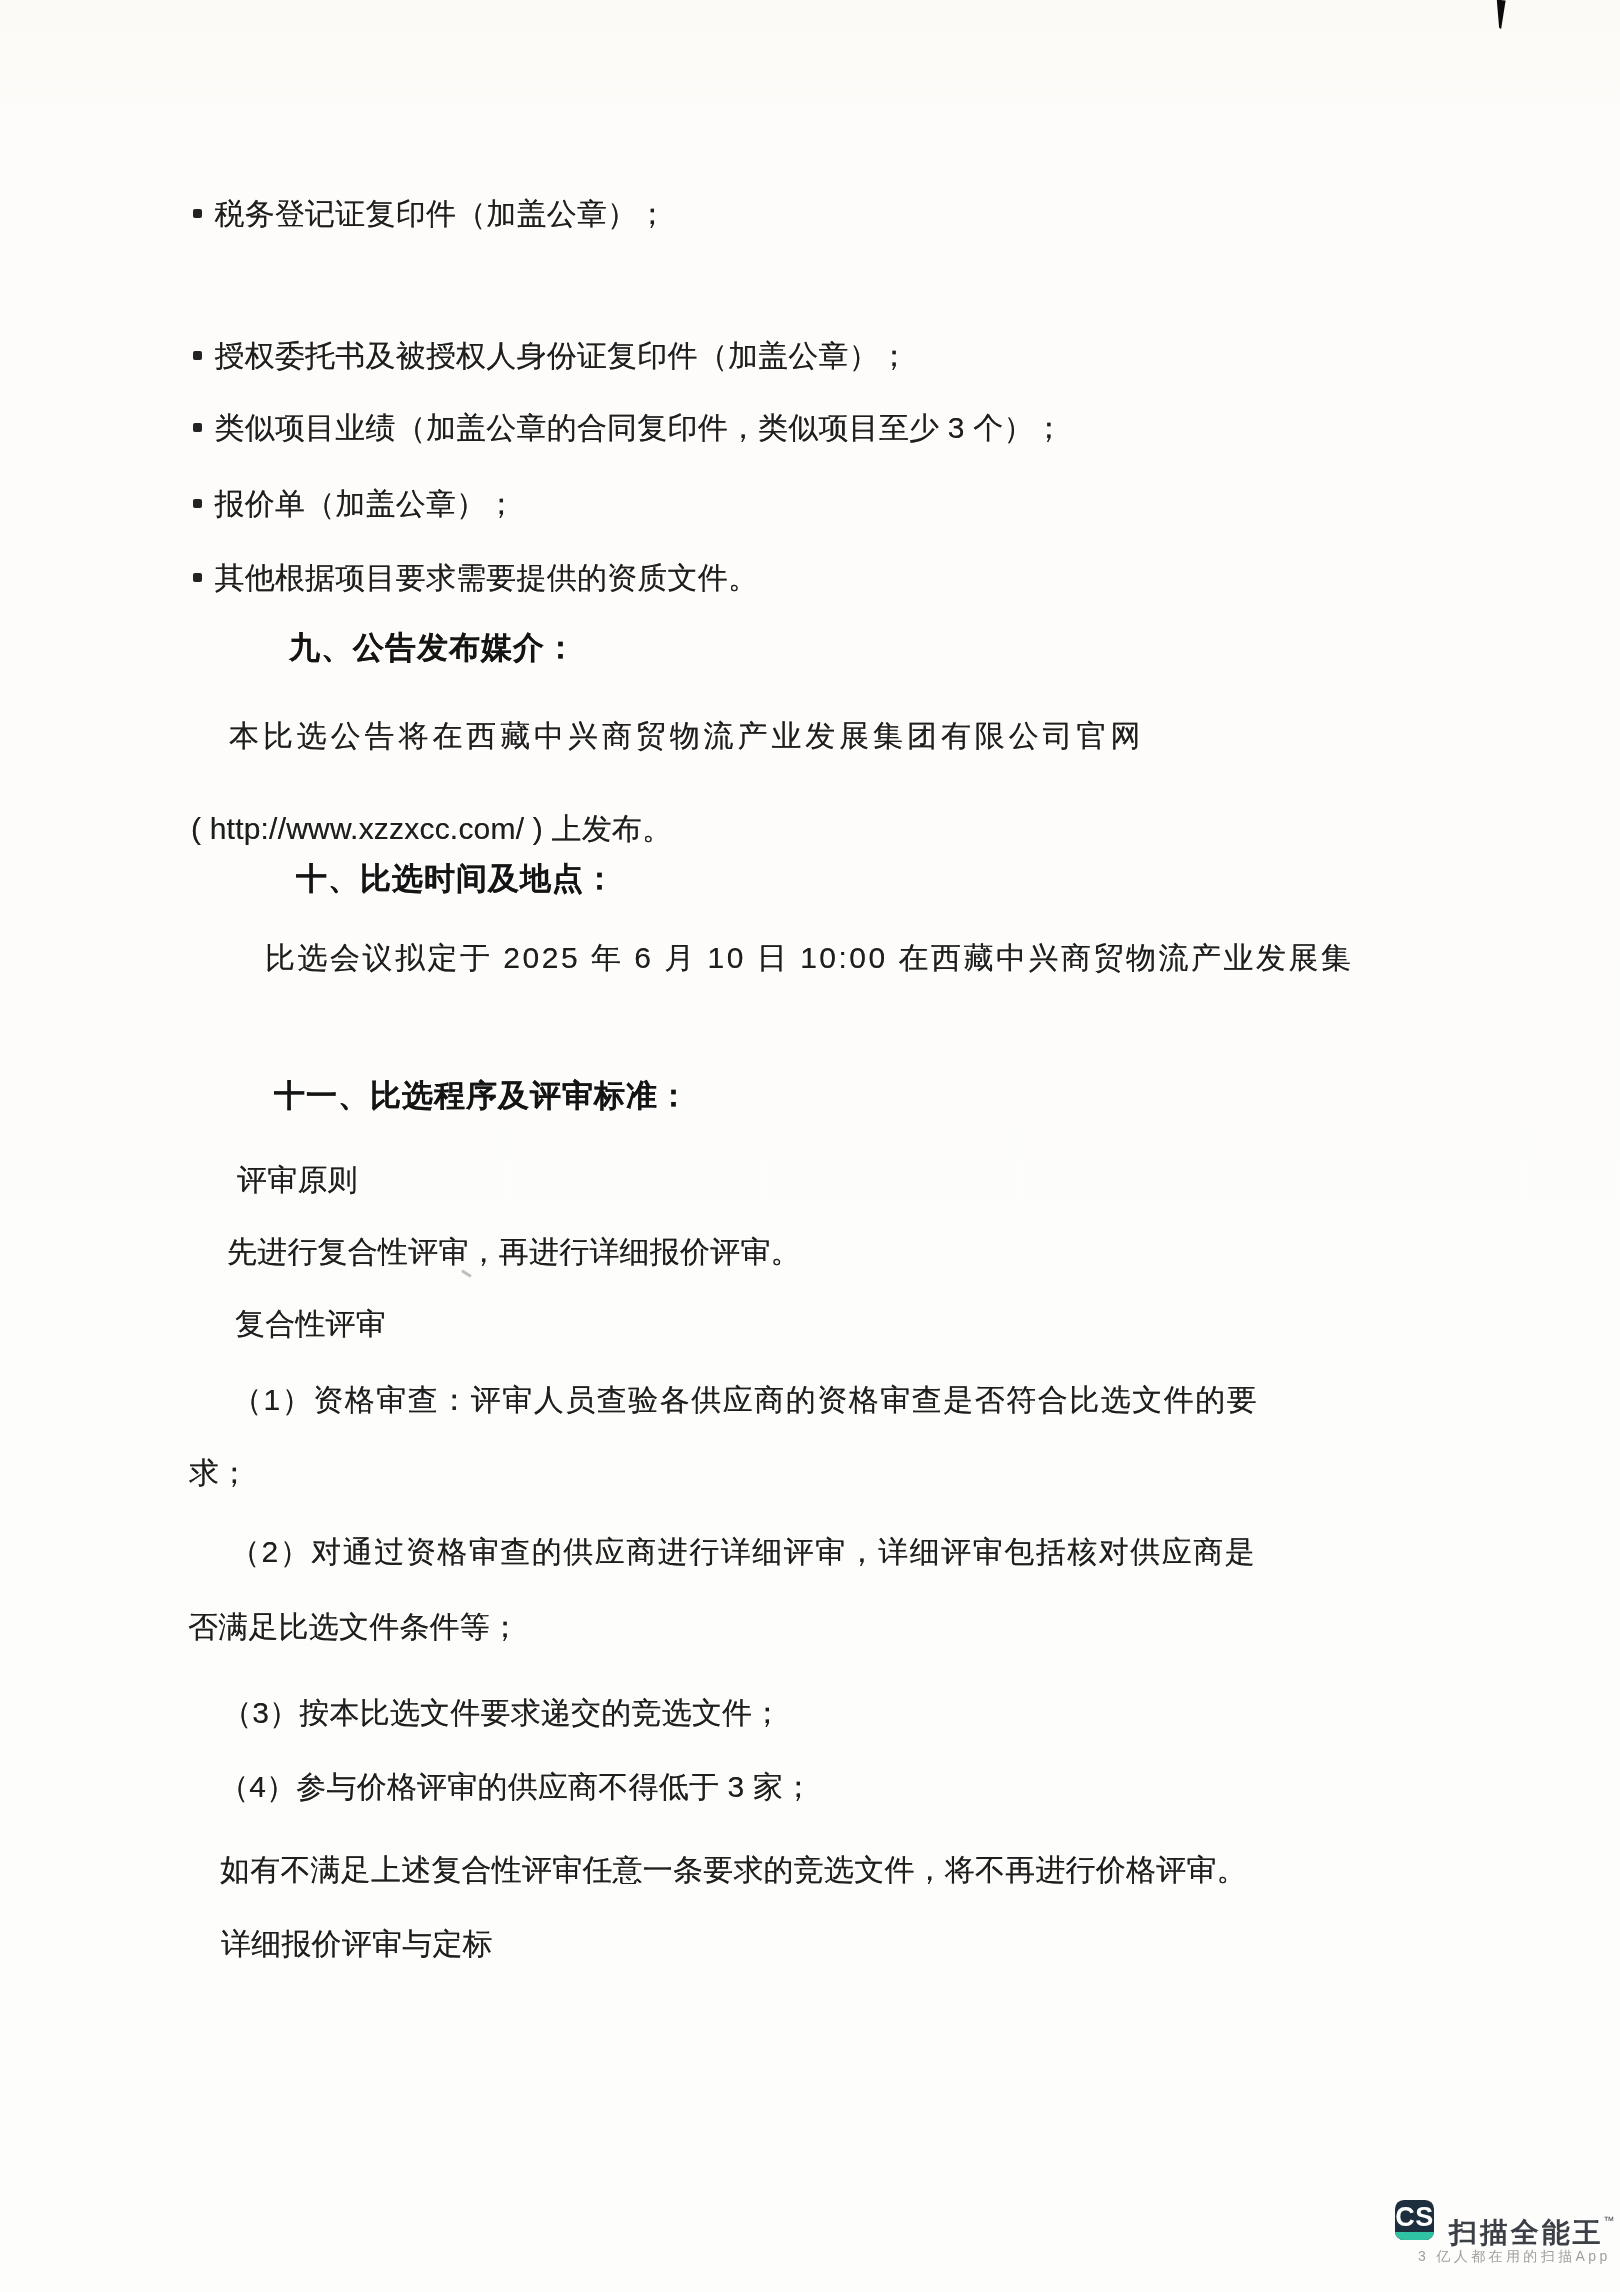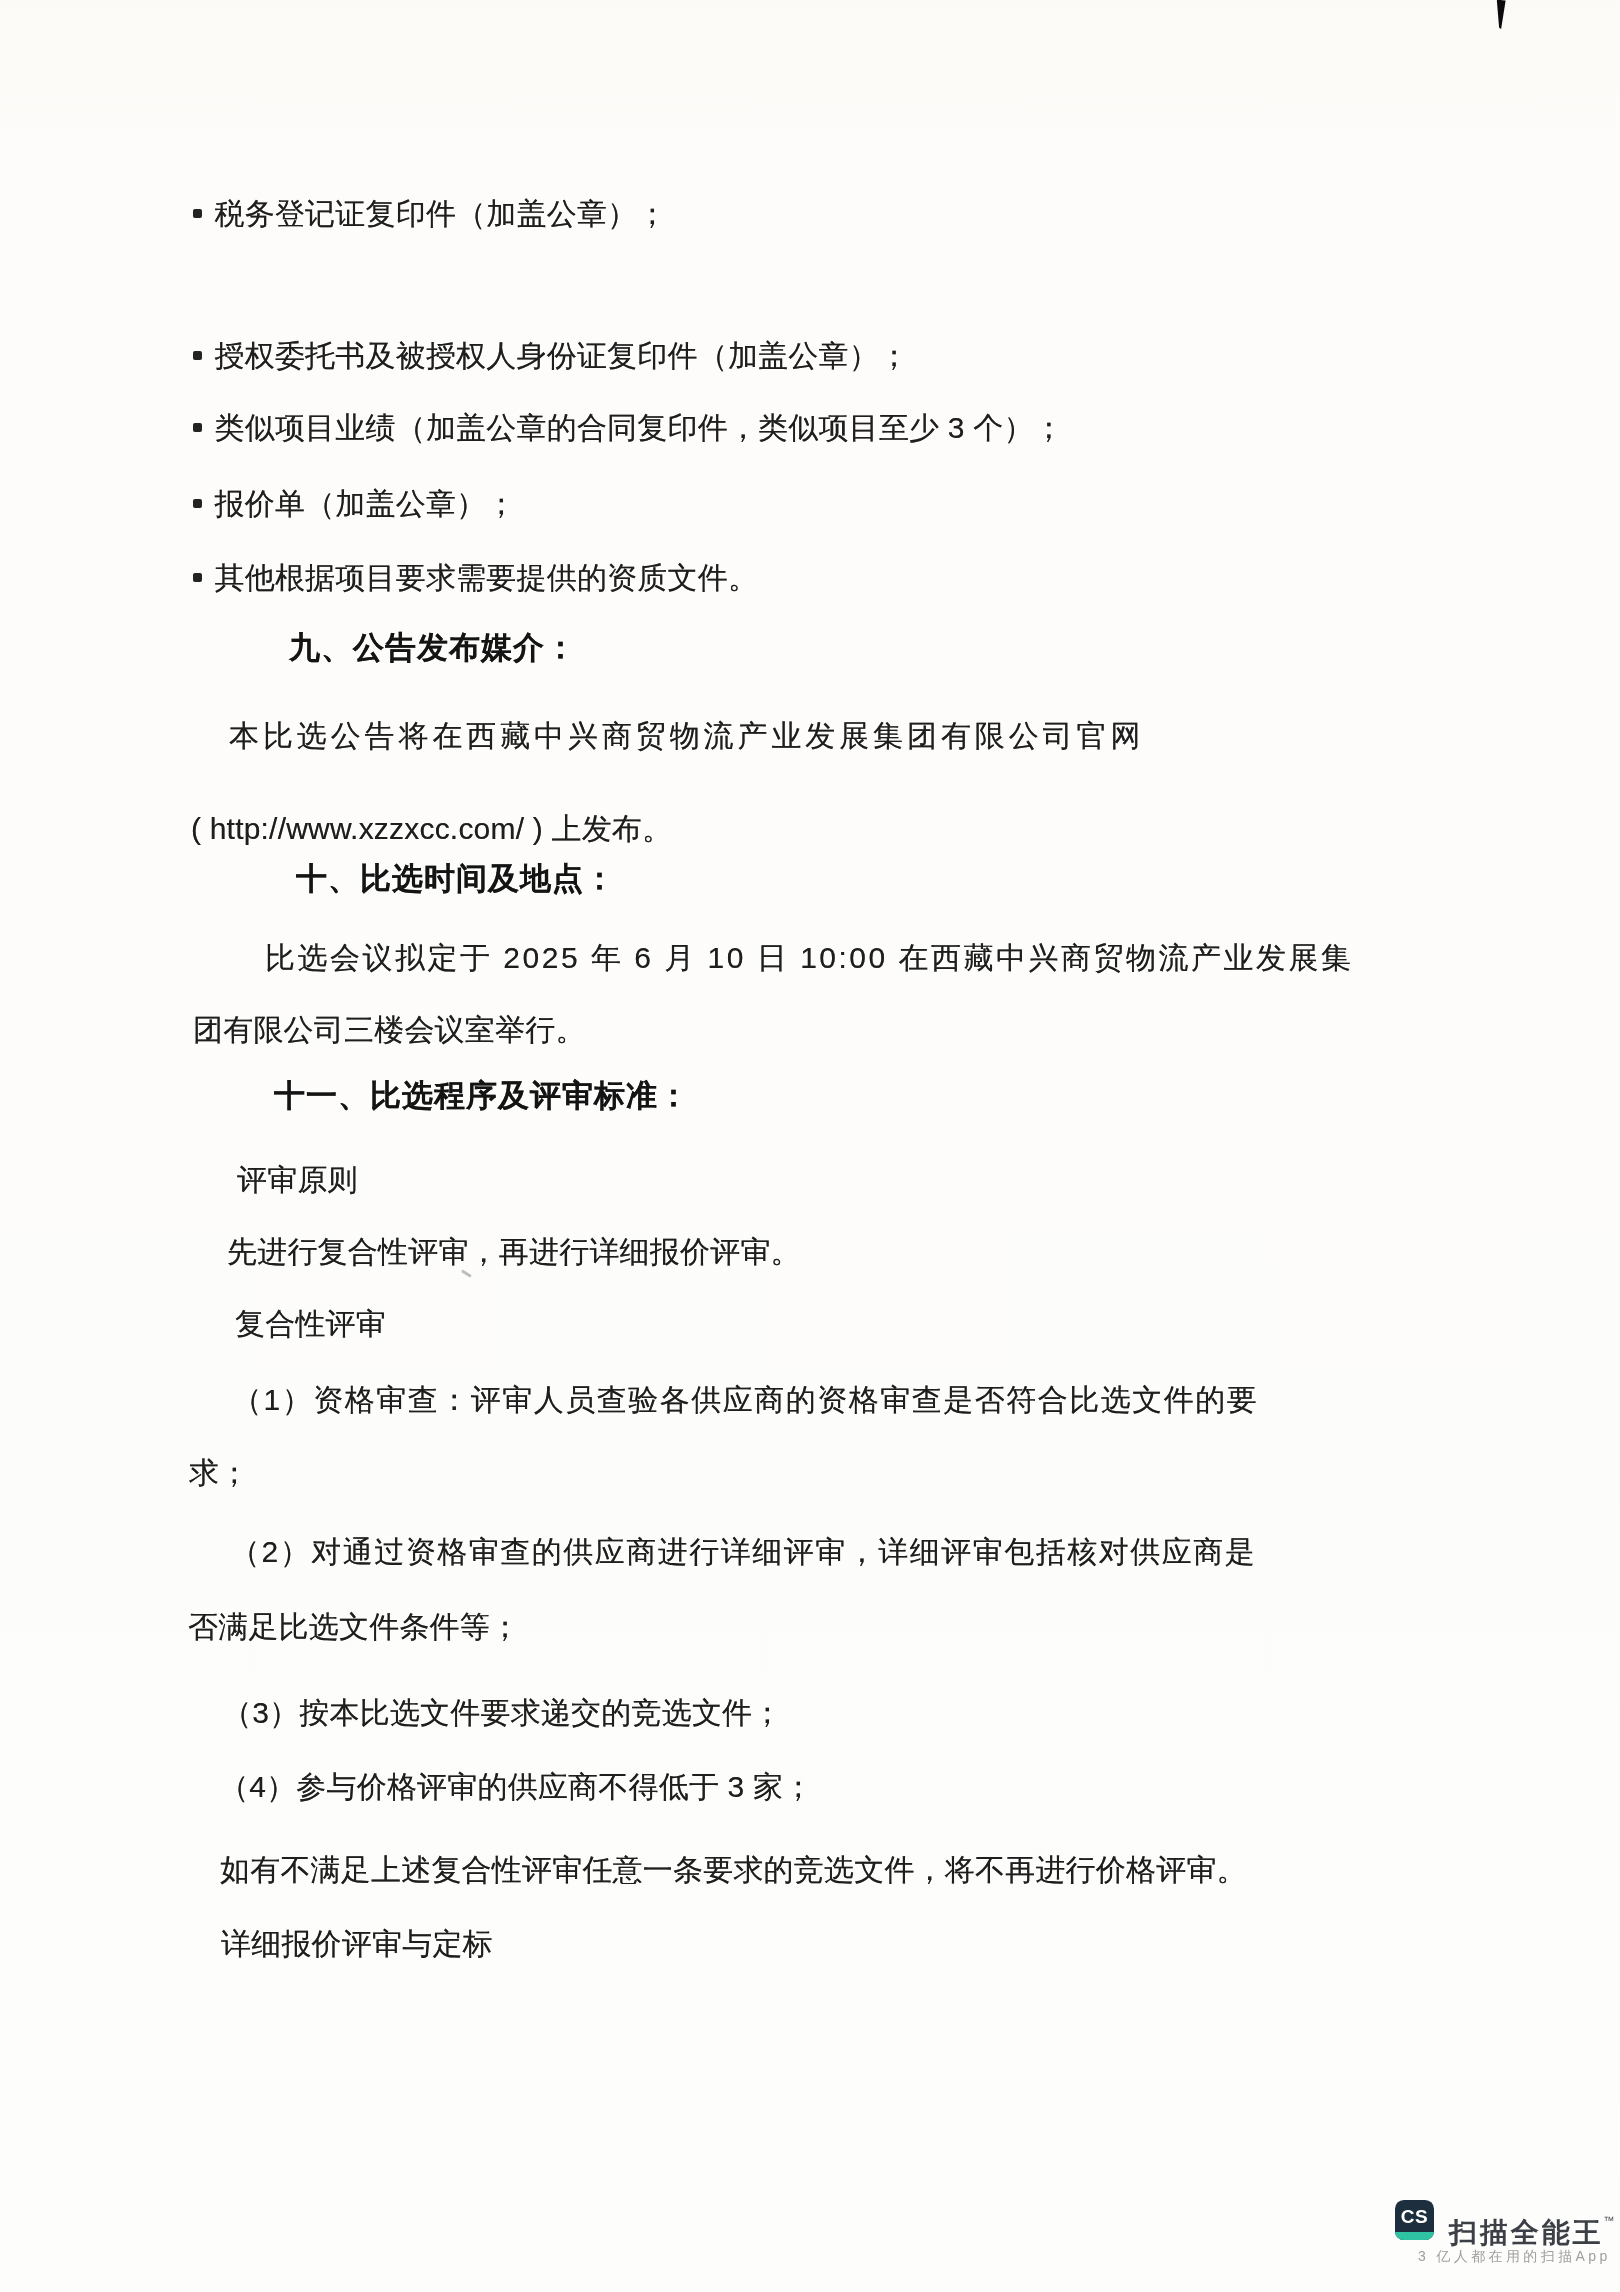--- a/index.html
+++ b/index.html
@@ -55,21 +55,21 @@
   .cam{
     position:absolute;left:1395px;top:2198px;width:216px;height:74px;
   }
   .cam-logo{
     position:absolute;left:0;top:2px;width:39px;height:40px;
     background:#1d2e3e;border-radius:8.8px;overflow:hidden;
   }
   .cam-logo-letters{
     position:absolute;left:0;top:1px;width:100%;
     text-align:center;
-    color:#ffffff;font-size:19px;font-weight:700;line-height:32px;
+    color:#ffffff;font-size:27px;font-weight:700;line-height:32px;
     letter-spacing:0.5px;
   }
   .cam-logo-bar{
     position:absolute;left:0;bottom:0;width:100%;height:7.8px;
     background:#2fc3a4;
   }
   .cam-brand{
     position:absolute;left:54px;top:3.9px;
     font-size:28px;line-height:37px;font-weight:600;
     color:#3c4046;letter-spacing:2.9px;white-space:nowrap;
@@ -112,21 +112,20 @@
     <span class="bullet-dot"></span>
     <span>其他根据项目要求需要提供的资质文件。</span>
   </div>
 
   <div class="line heading" style="left:289px;top:622px;">九、公告发布媒介：</div>
   <div class="line ls-wide" style="left:229px;top:716px;">本比选公告将在西藏中兴商贸物流产业发展集团有限公司官网</div>
   <div class="line" style="left:155px;top:809px;margin-left:36px;">( http://www.xzzxcc.com/ ) 上发布。</div>
 
   <div class="line heading" style="left:296px;top:853px;">十、比选时间及地点：</div>
   <div class="line ls-mid" style="left:265px;top:938px;">比选会议拟定于 2025 年 6 月 10 日 10:00 在西藏中兴商贸物流产业发展集</div>
-  <div class="line" style="left:193px;top:1010px;">团有限公司三楼会议室举行。</div>
 
   <div class="line heading" style="left:274px;top:1070px;">十一、比选程序及评审标准：</div>
   <div class="line" style="left:237px;top:1160px;">评审原则</div>
   <div class="line" style="left:227px;top:1232px;">先进行复合性评审，再进行详细报价评审。</div>
   <div class="speck"></div>
   <div class="line" style="left:235px;top:1304px;">复合性评审</div>
   <div class="line ls-sm" style="left:232px;top:1380px;">（1）资格审查：评审人员查验各供应商的资格审查是否符合比选文件的要</div>
   <div class="line" style="left:189px;top:1453px;">求；</div>
   <div class="line ls-sm" style="left:230px;top:1532px;">（2）对通过资格审查的供应商进行详细评审，详细评审包括核对供应商是</div>
   <div class="line" style="left:188px;top:1607px;">否满足比选文件条件等；</div>

